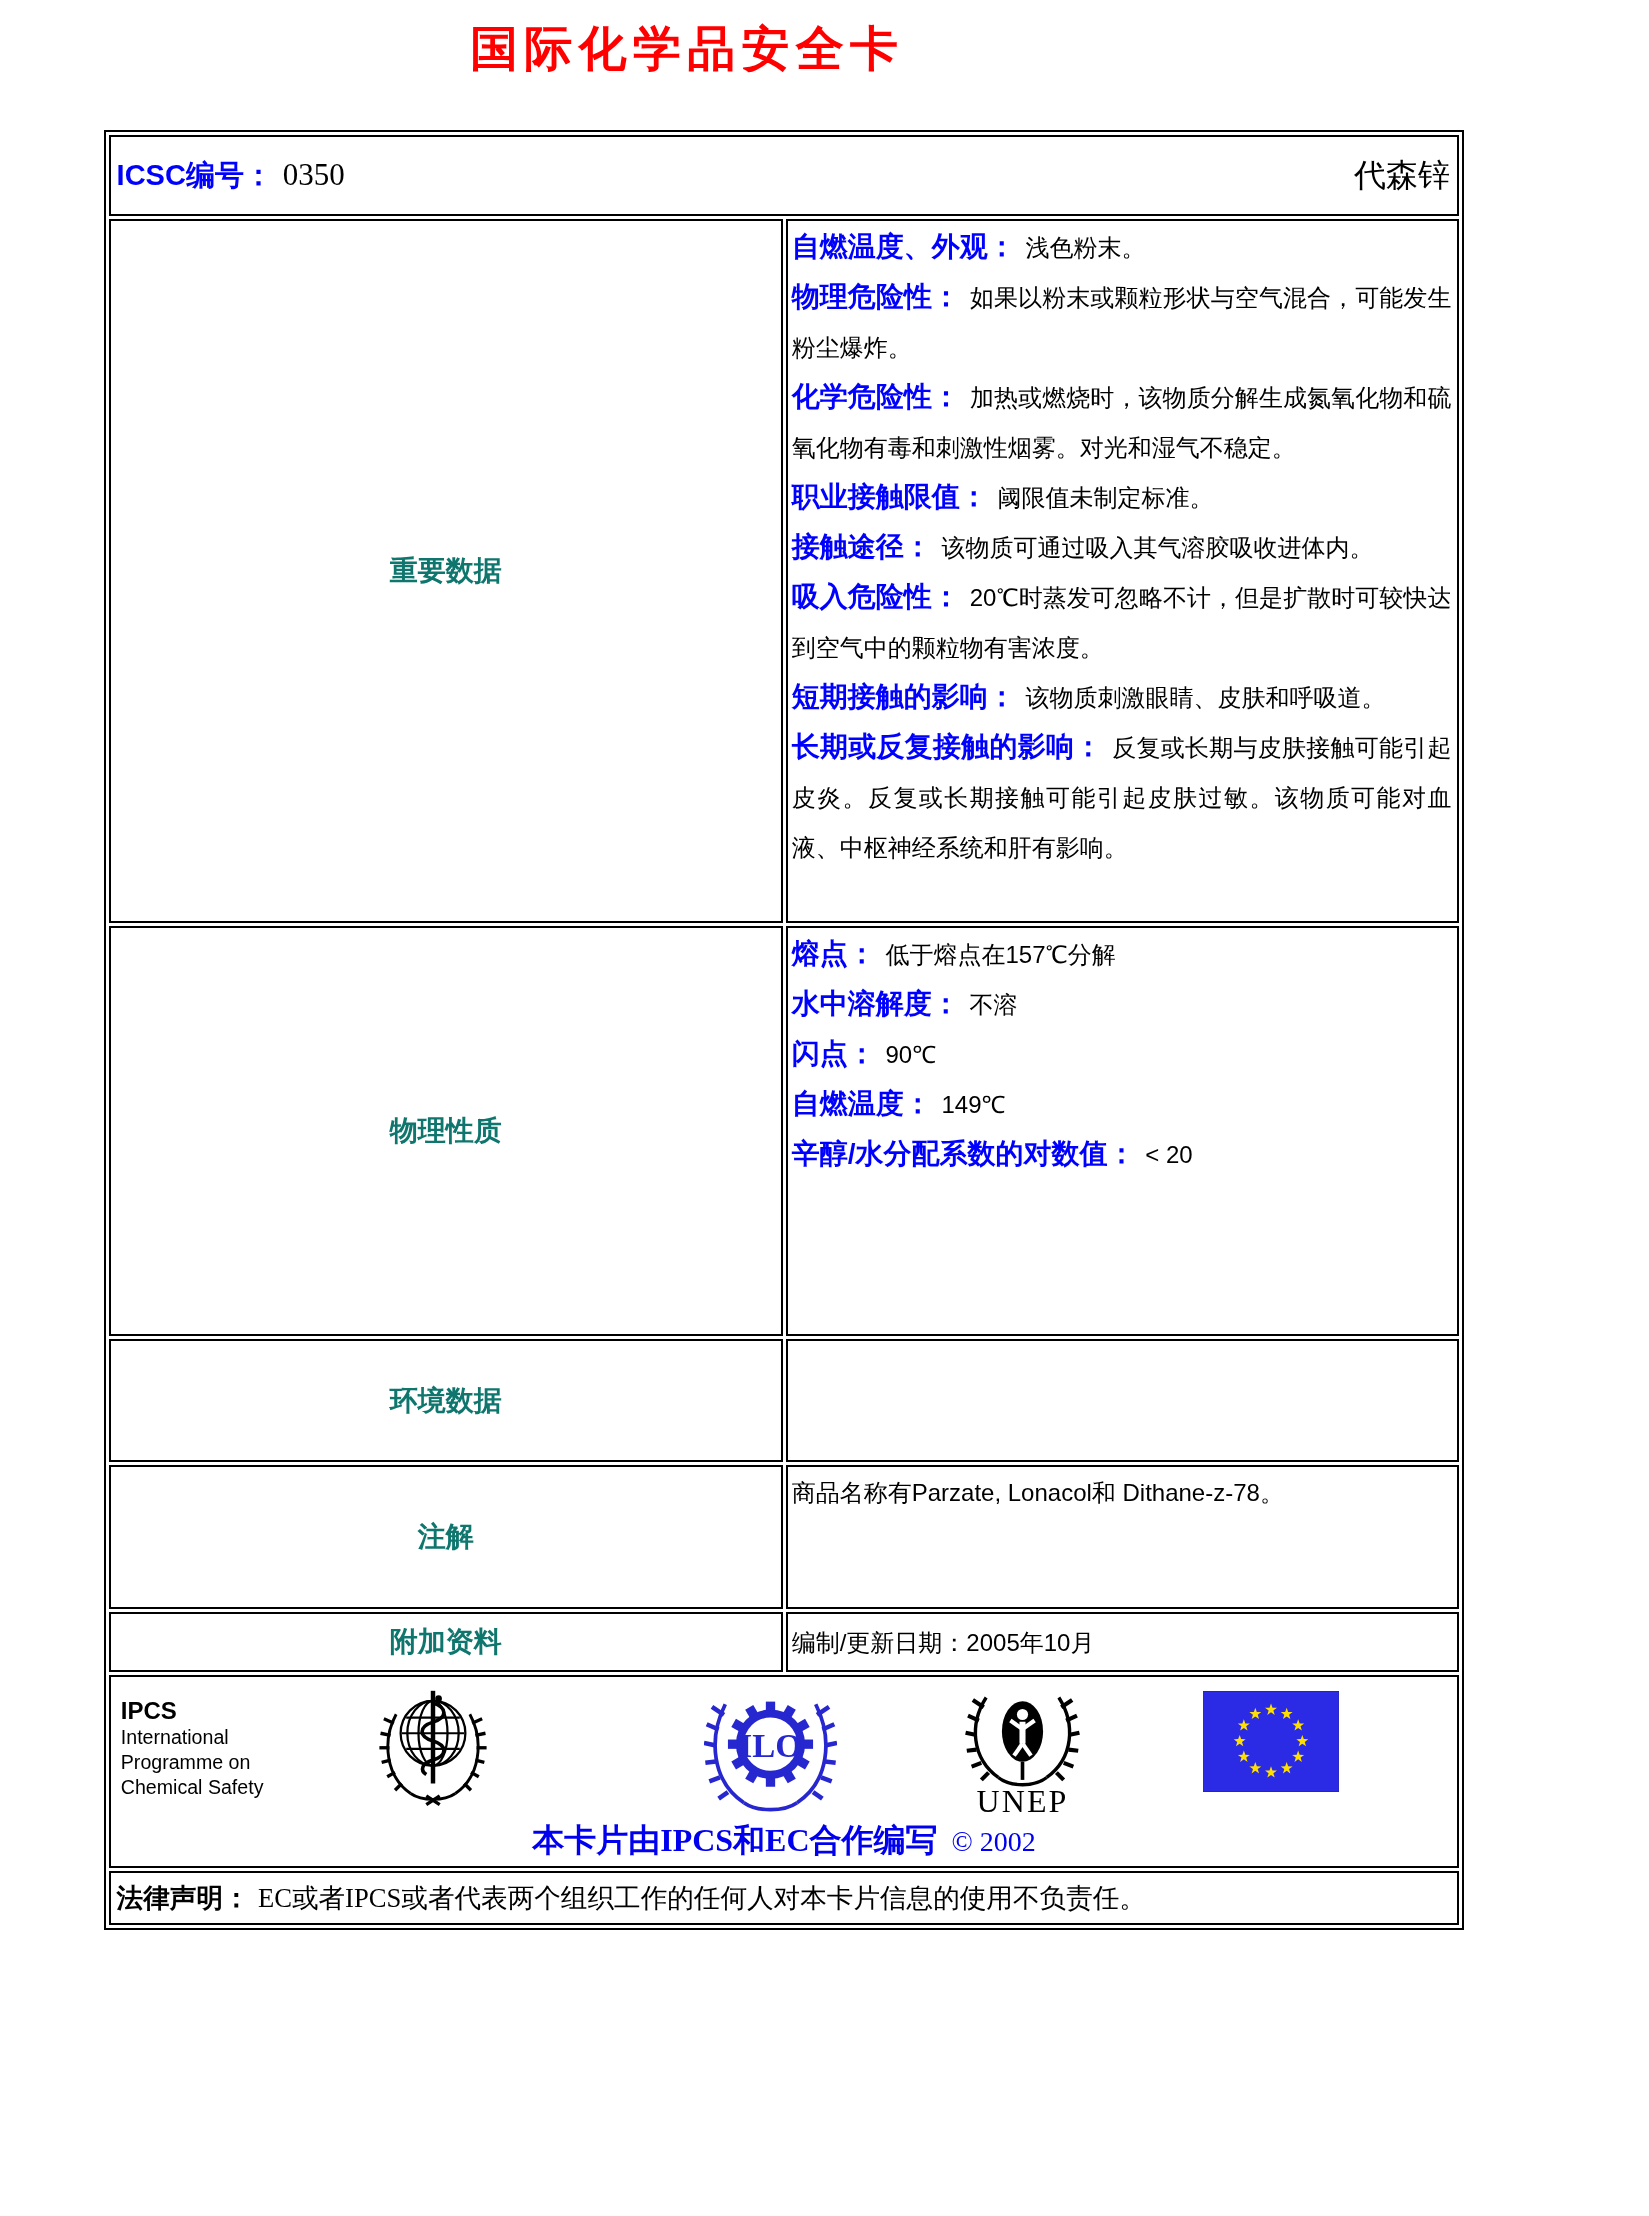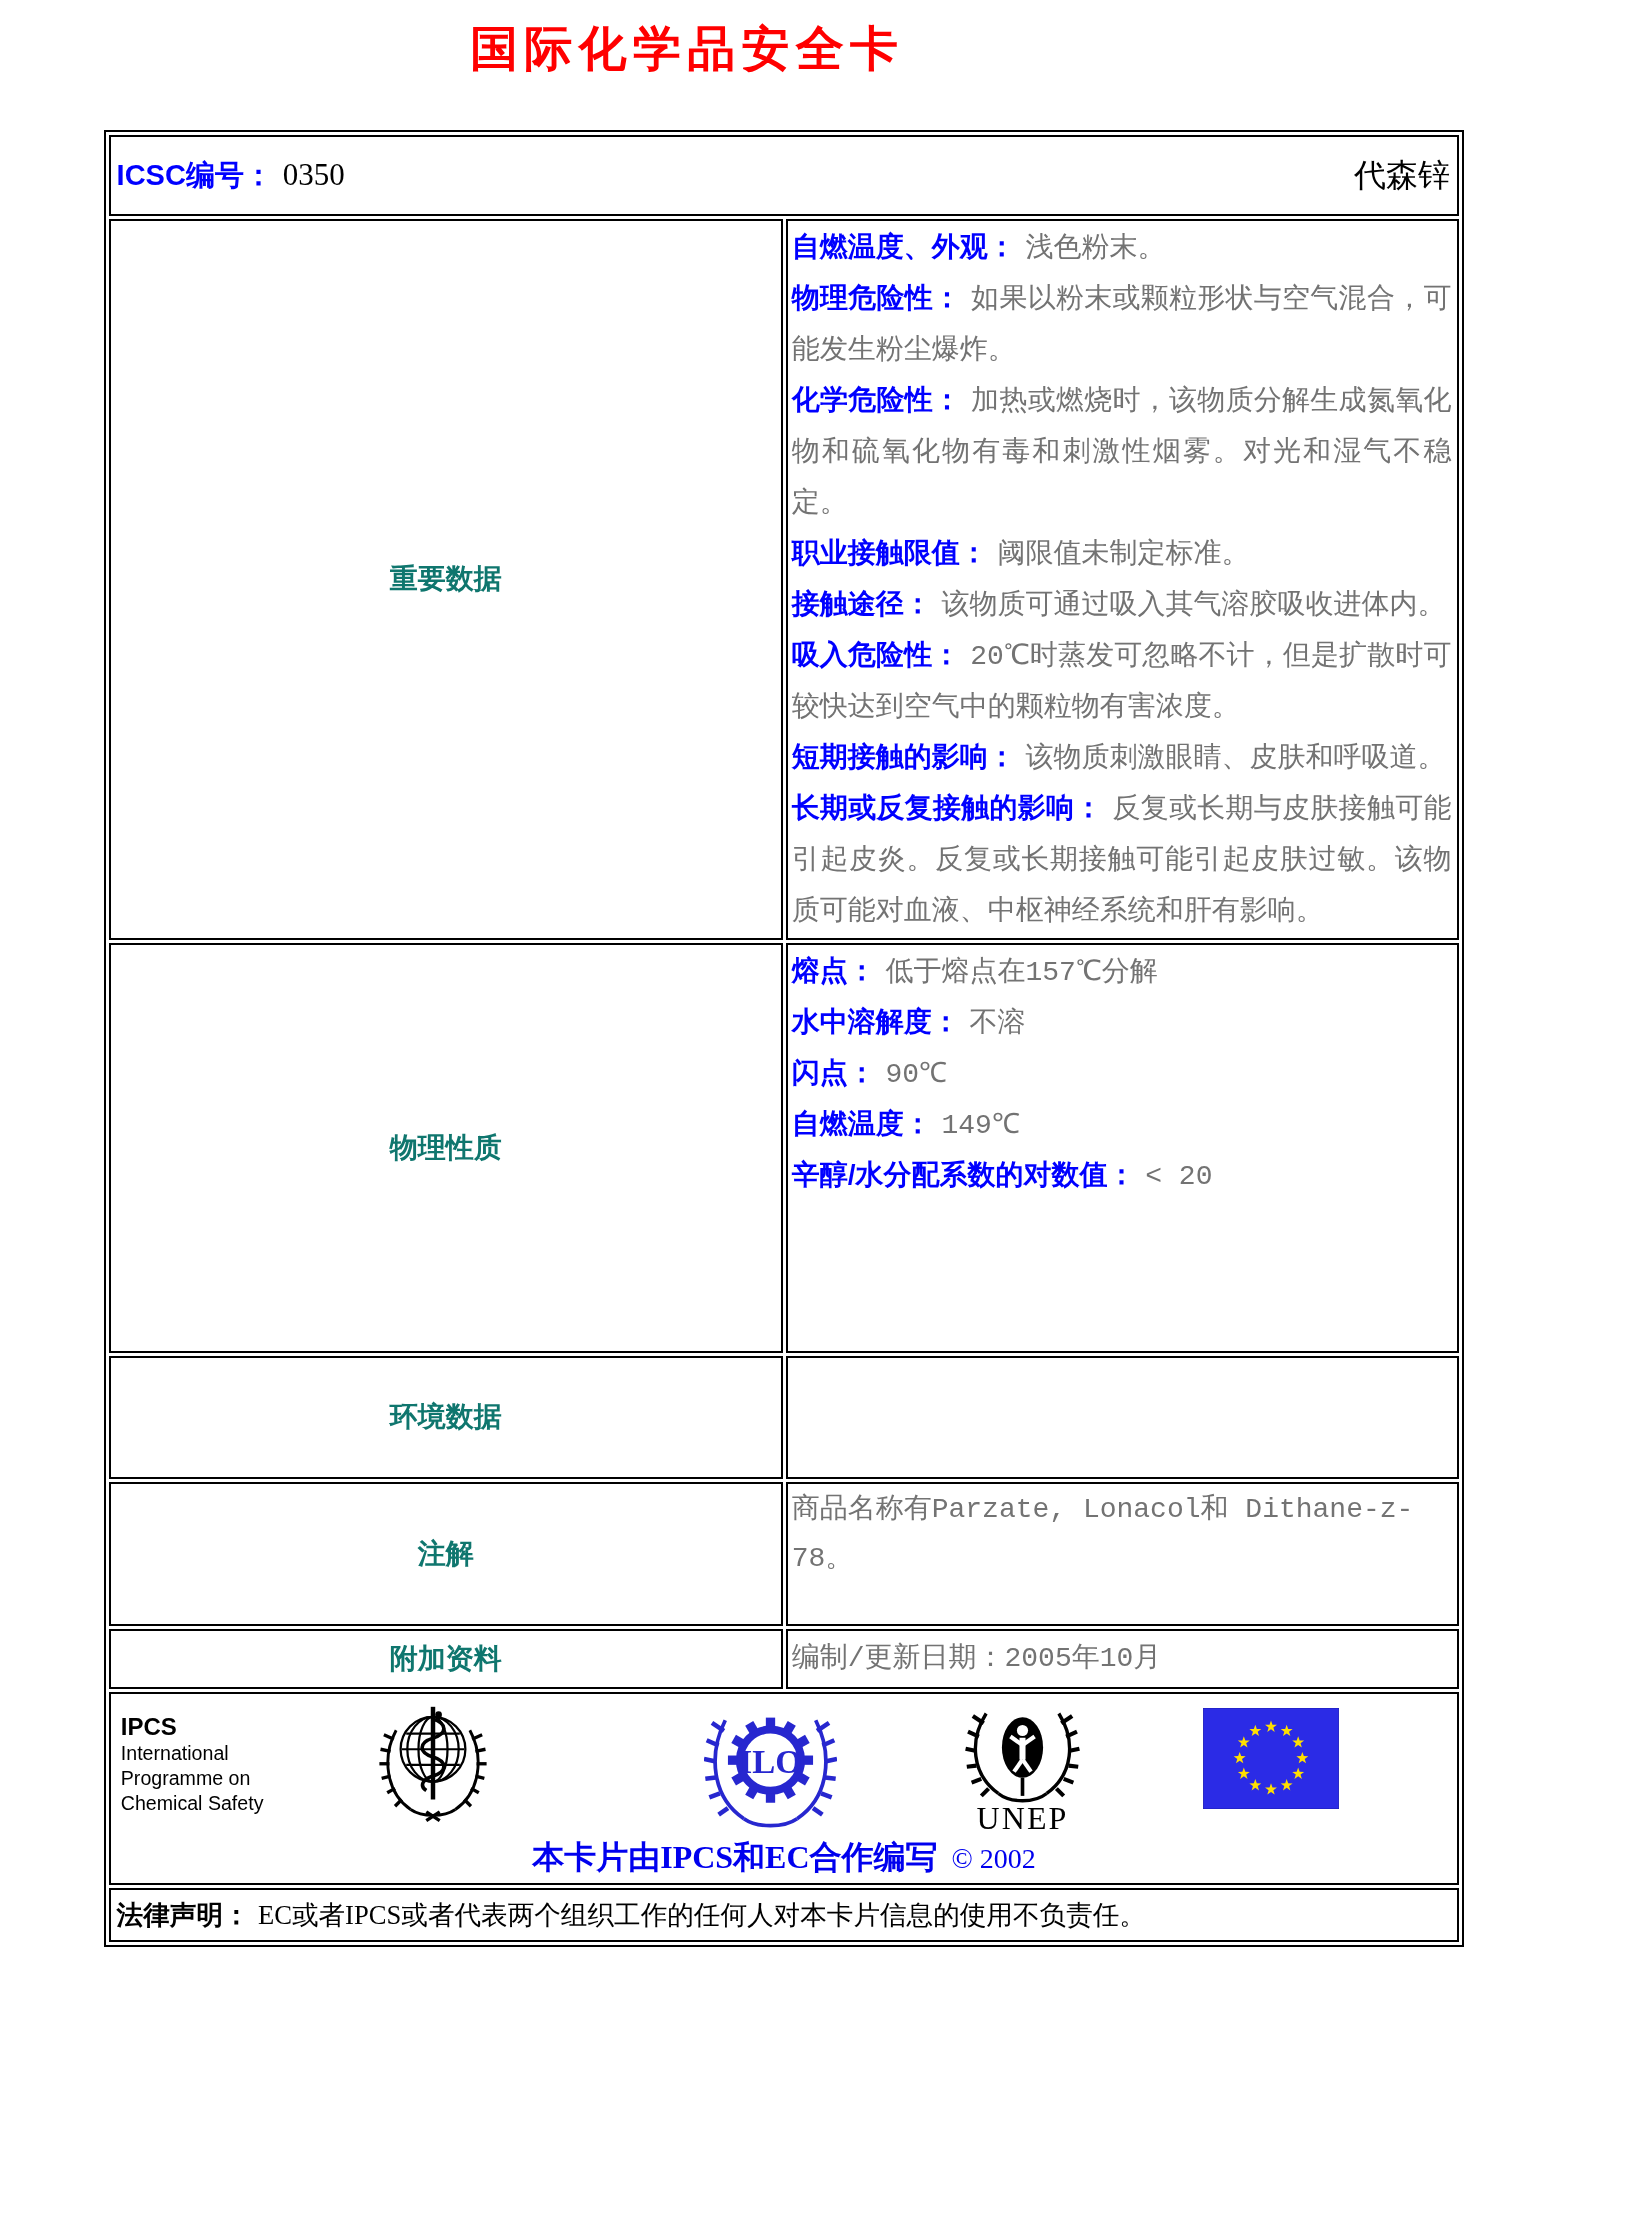--- a/index.html
+++ b/index.html
@@ -25,22 +25,22 @@
   td.label-cell{
     width:176px;text-align:center;vertical-align:middle;
   }
   .section-label{
     color:#0f766e;font-weight:bold;font-size:28px;
     font-family:"Liberation Sans","DejaVu Sans",sans-serif;
   }
   td.content-cell{vertical-align:top;}
   .content-pad{padding:1.4px 5.6px 1.4px 4.2px;}
   .body-text,.item-text{
-    font-size:28px;line-height:49px;color:#737373;
-    font-family:Liberation Mono, monospace;
+    font-size:24px;line-height:49px;color:#000000;
+    font-family:Liberation Sans, sans-serif;
   }
   .item{font-size:28px;line-height:49px;text-align:justify;}
   .item-label{
     color:#0000ff;font-weight:bold;
     font-family:"Liberation Sans","DejaVu Sans",sans-serif;
     margin-right:9.8px;
   }
   
   .hdr-row{
     display:flex;justify-content:space-between;align-items:center;

